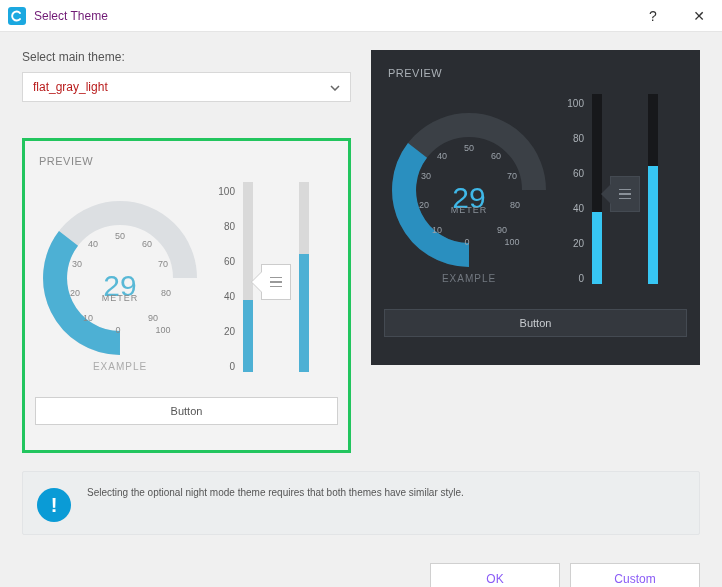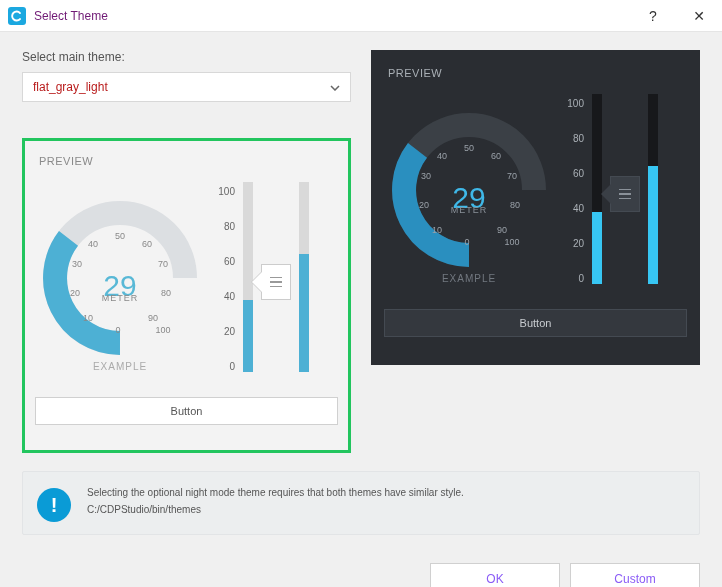--- a/index.html
+++ b/index.html
@@ -226,20 +226,19 @@
       </div>
     </div>
   </div>
 
 </div>
 
 <div class="info-box">
   <div class="info-icon">!</div>
   <div class="info-text">
     <div>Selecting the optional night mode theme requires that both themes have similar style.</div>
-    <div>C:/CDPStudio/bin/themes</div>
   </div>
 </div>
 
 <div class="footer">
   <button>OK</button>
   <button>Custom</button>
 </div>
 
 </body></html>

